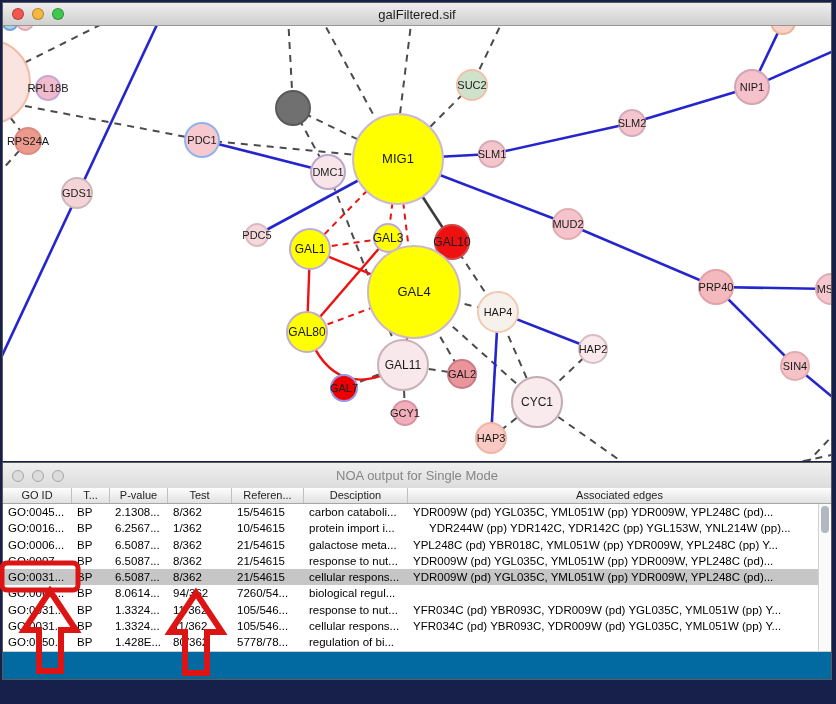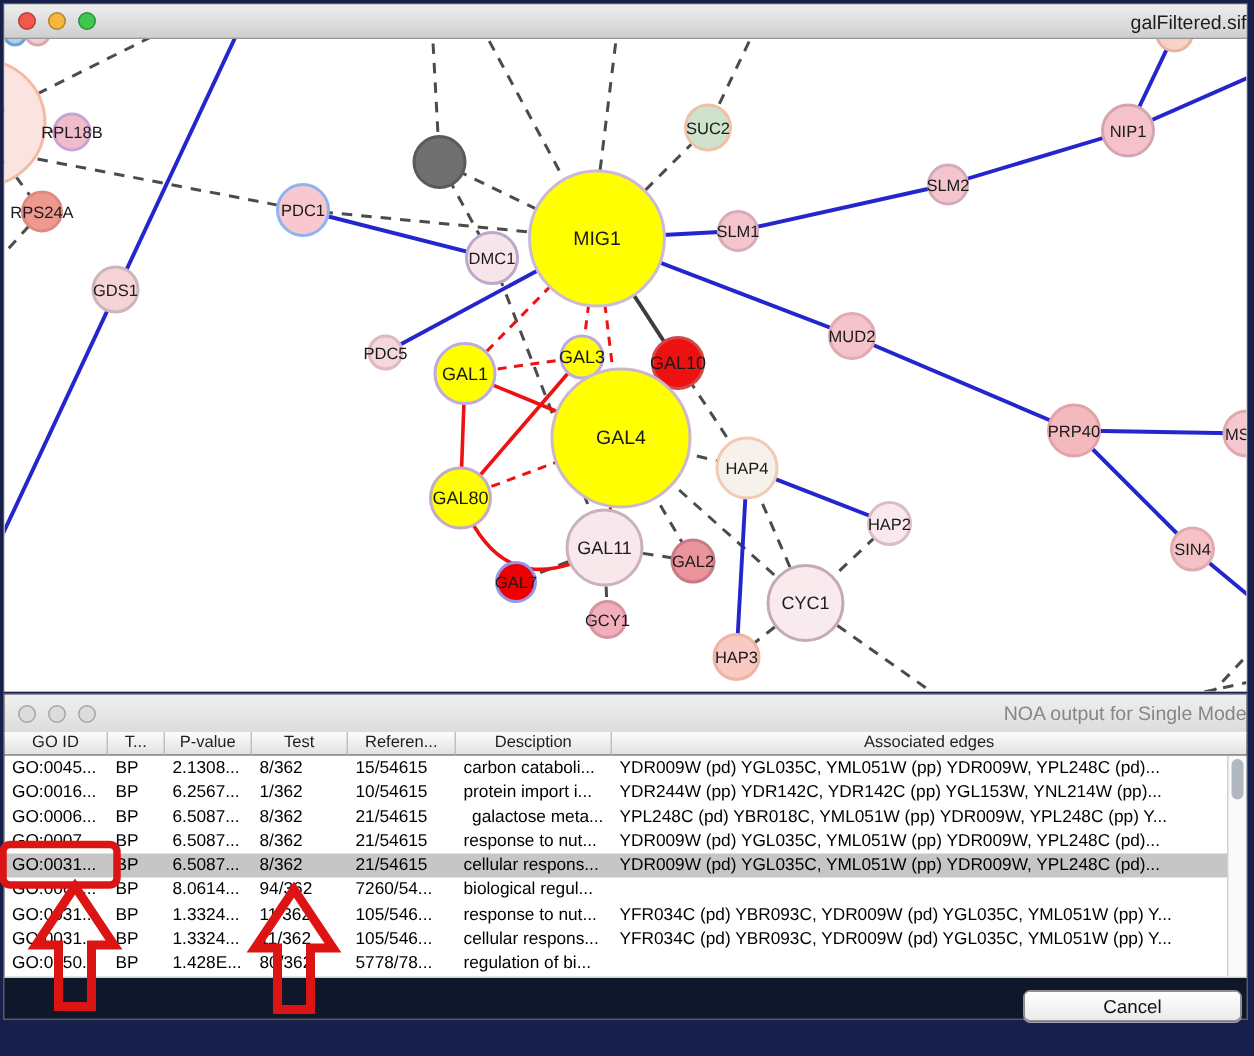--- a/index.html
+++ b/index.html
@@ -7,38 +7,38 @@
     width:836px;height:704px;position:relative;overflow:hidden;
     background:#16204a;
     font-family:"Liberation Sans",sans-serif;
   }
   .window{position:absolute;left:2px;width:830px;box-sizing:border-box;
     border:1px solid #5a5a5a;}
   
   .graph-window{top:2px;height:459px;background:#fff}
   .titlebar{height:22px;background:linear-gradient(#eeeeee,#cfcfcf);
     border-bottom:1px solid #979797;position:relative;
-    display:flex;align-items:center;justify-content:flex-end}
+    display:flex;align-items:center;justify-content:center}
   .traffic{position:absolute;left:9px;top:0;height:100%;
     display:flex;align-items:center;gap:8px}
   .tl{width:12px;height:12px;border-radius:50%;display:inline-block;
     box-sizing:border-box;border:1px solid rgba(0,0,0,.28)}
   .tl.red{background:#f5564e}.tl.yellow{background:#f6b73e}.tl.green{background:#3ec94e}
   .tl.hollow{background:#dcdcdc;border-color:#a5a5a5}
   .wtitle{font-size:13px;color:#1c1c1c}
   .canvas{position:relative;width:828px;height:435px;overflow:hidden;background:#fff}
   .canvas svg{display:block}
   .e-blue{stroke:#2525cd;stroke-width:2.6;fill:none}
   .e-dash{stroke:#4b4b4b;stroke-width:2;stroke-dasharray:7 6;fill:none}
   .e-dark{stroke:#3c3c3c;stroke-width:2.6;fill:none}
   .e-red{stroke:#ee1111;stroke-width:2.4;fill:none}
   .e-reddash{stroke:#ee1111;stroke-width:2;stroke-dasharray:6 5;fill:none}
   .nlabel{font-family:"Liberation Sans",sans-serif;fill:#1a1a1a}
   
-  .noa-window{top:462px;height:218px;background:#0f172a}
+  .noa-window{top:462px;height:218px;background:#0369a1}
   .noa-window .titlebar{height:25px;background:linear-gradient(#f0f0f0,#dcdcdc)}
   .noa-window .wtitle{color:#868686}
   .table{position:absolute;top:25px;left:0;width:828px}
   .thead{display:flex;height:15px;background:linear-gradient(#fdfdfd,#e1e1e1);
     border-bottom:1px solid #a6a6a6}
   .th{flex:0 0 auto;font-size:11px;color:#1e1e1e;text-align:center;line-height:15px;
     border-right:1px solid #c0c0c0;box-sizing:border-box;overflow:hidden;white-space:nowrap}
   .th:last-child{flex:1 1 auto;border-right:none}
   .tbody{position:relative;background:#fff;height:147px;border-bottom:1px solid #cdcdcd;overflow:hidden}
   .tr{display:flex;height:16.3px}
@@ -222,29 +222,29 @@
           <span class="td" style="width: 104px;">carbon cataboli...</span>
           <span class="td" style="width: 423px;">YDR009W (pd) YGL035C, YML051W (pp) YDR009W, YPL248C (pd)...</span>
         </div>
         <div class="tr">
           <span class="td" style="width: 69px;">GO:0016...</span>
           <span class="td" style="width: 38px;">BP</span>
           <span class="td" style="width: 58px;">6.2567...</span>
           <span class="td" style="width: 64px;">1/362</span>
           <span class="td" style="width: 72px;">10/54615</span>
           <span class="td" style="width: 104px;">protein import i...</span>
-          <span class="td" style="width: 423px;">YDR244W (pp) YDR142C, YDR142C (pp) YGL153W, YNL214W (pp)...</span>
+          <span class="td" style="width: 423px; margin-left: 16px;">YDR244W (pp) YDR142C, YDR142C (pp) YGL153W, YNL214W (pp)...</span>
         </div>
         <div class="tr">
           <span class="td" style="width: 69px;">GO:0006...</span>
           <span class="td" style="width: 38px;">BP</span>
           <span class="td" style="width: 58px;">6.5087...</span>
           <span class="td" style="width: 64px;">8/362</span>
           <span class="td" style="width: 72px;">21/54615</span>
-          <span class="td" style="width: 104px; text-align: center;">galactose meta...</span>
+          <span class="td" style="width: 104px;">galactose meta...</span>
           <span class="td" style="width: 423px;">YPL248C (pd) YBR018C, YML051W (pp) YDR009W, YPL248C (pp) Y...</span>
         </div>
         <div class="tr">
           <span class="td" style="width: 69px;">GO:0007...</span>
           <span class="td" style="width: 38px;">BP</span>
           <span class="td" style="width: 58px;">6.5087...</span>
           <span class="td" style="width: 64px;">8/362</span>
           <span class="td" style="width: 72px;">21/54615</span>
           <span class="td" style="width: 104px;">response to nut...</span>
           <span class="td" style="width: 423px;">YDR009W (pd) YGL035C, YML051W (pp) YDR009W, YPL248C (pd)...</span>
@@ -290,21 +290,20 @@
           <span class="td" style="width: 58px;">1.428E...</span>
           <span class="td" style="width: 64px;">80/362</span>
           <span class="td" style="width: 72px;">5778/78...</span>
           <span class="td" style="width: 104px;">regulation of bi...</span>
         </div>
         <div class="scrollbar">
           <div class="thumb"></div>
         </div>
       </div>
   </div>
-  <button class="mac-btn btn-cancel">Cancel</button>
 </div>
 
 <svg class="annot" width="836" height="704" xmlns="http://www.w3.org/2000/svg">
   <g id="annot-g">
       <rect x="2" y="563" width="76" height="27" rx="5" fill="none" stroke="#dd1414" stroke-width="5"></rect>
       <path d="M50,591 L24,630 L39,630 L39,671 L61,671 L61,630 L76,630 Z" fill="none" stroke="#dd1414" stroke-width="6" stroke-linejoin="miter"></path>
       <path d="M196,593 L170,632 L185,632 L185,673 L207,673 L207,632 L222,632 Z" fill="none" stroke="#dd1414" stroke-width="6" stroke-linejoin="miter"></path>
     </g>
 </svg>
 

